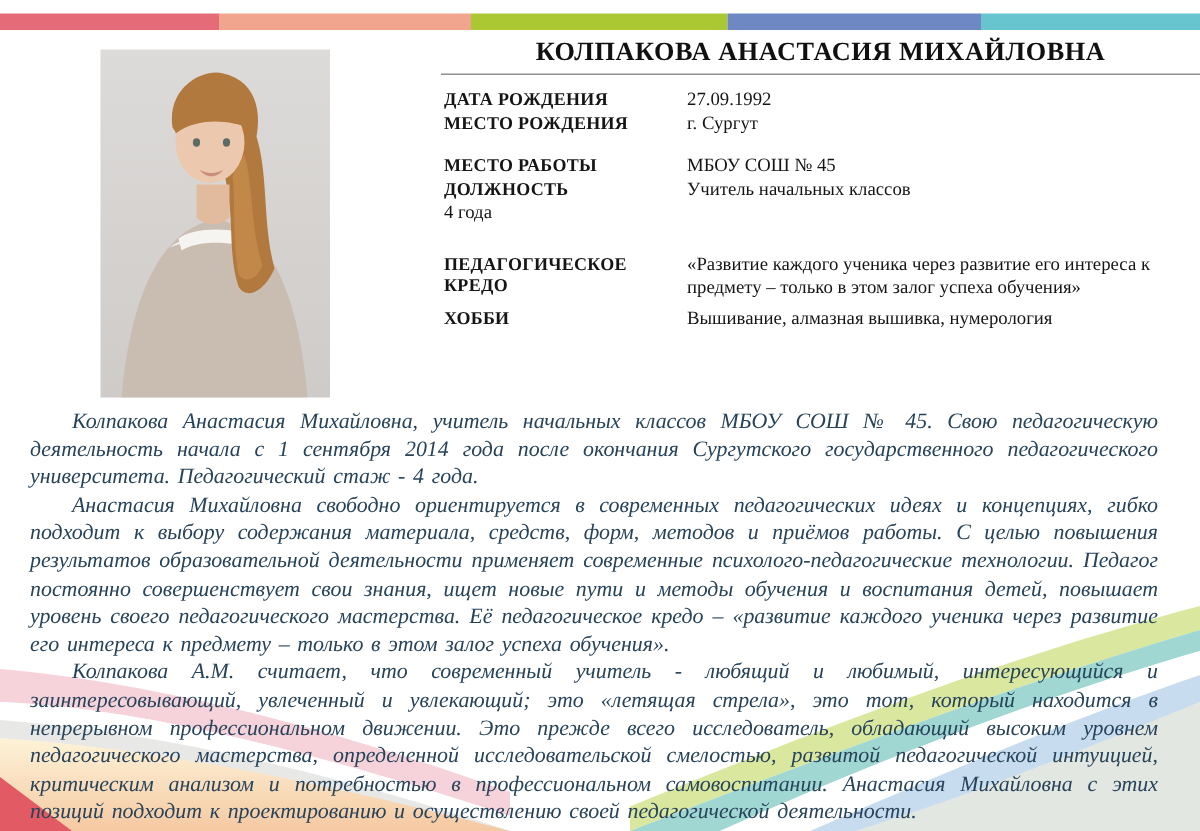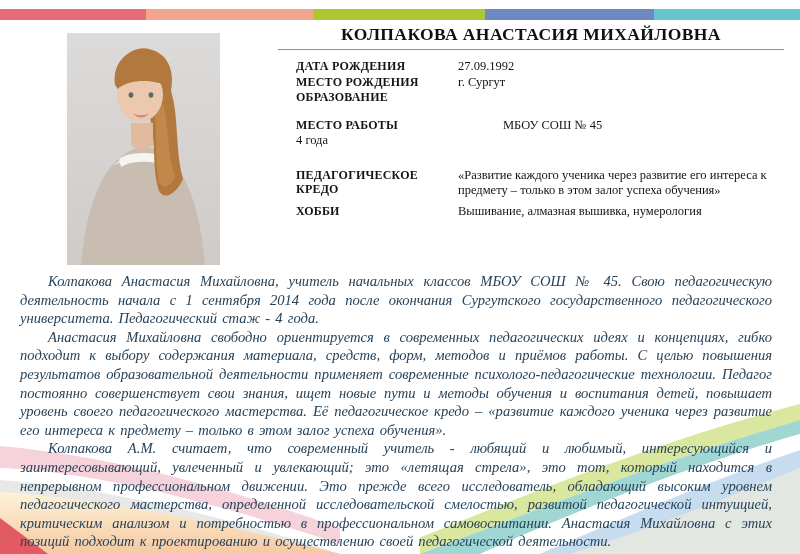--- a/index.html
+++ b/index.html
@@ -15,37 +15,37 @@
   
   .decor{position:absolute;z-index:0;pointer-events:none;}
   .decor-bl{left:0;bottom:0;}
   .decor-br{right:0;bottom:0;}
   
   .photo{
     position:absolute;left:67px;top:33px;width:153px;height:232px;z-index:1;
     background:linear-gradient(180deg,#dddbd9 0%,#cecbc9 100%);
   }
   
-  .header{position:absolute;left:278px;top:24px;width:506px;z-index:1;text-align:center;}
+  .header{position:absolute;left:294px;top:24px;width:506px;z-index:1;text-align:center;}
   .page-title{
     font-size:17.5px;font-weight:bold;color:#101010;letter-spacing:.4px;
     white-space:nowrap;
   }
   .title-rule{border:none;border-top:1px solid #8f8f8f;margin:4px 0 0 0;}
   
   .details{position:absolute;left:296px;top:59px;width:500px;z-index:1;}
   .row{display:grid;grid-template-columns:162px 1fr;align-items:start;}
   .row-label{
     font-size:12px;font-weight:bold;color:#151515;line-height:14.5px;
     letter-spacing:.2px;
   }
   .row-value{
     font-size:12.5px;font-weight:normal;color:#151515;line-height:15.5px;
   }
-  .gap-a{margin-top:13px;gap:45px;}
+  .gap-a{margin-top:13px;}
   .gap-b{margin-top:19px;}
   .gap-c{margin-top:5px;}
   
   .bio{
     position:absolute;left:20px;right:28px;top:272px;z-index:1;
     font-style:italic;color:#27435a;font-size:14.6px;line-height:18.6px;
     text-align:justify;word-spacing:1.5px;
   }
   .bio p{margin:0;text-indent:28px;}
 </style>
@@ -106,25 +106,28 @@
 <div class="details">
   <div class="row">
     <div class="row-label">ДАТА РОЖДЕНИЯ</div>
     <div class="row-value">27.09.1992</div>
   </div>
   <div class="row">
     <div class="row-label">МЕСТО РОЖДЕНИЯ</div>
     <div class="row-value">г. Сургут</div>
   </div>
   <div class="row">
-    <div class="row-label">ОБРАЗОВАНИЕ</div>
   </div>
   <div class="row gap-a">
     <div class="row-label">МЕСТО РАБОТЫ</div>
     <div class="row-value">МБОУ СОШ № 45</div>
+  </div>
+  <div class="row">
+    <div class="row-label">ДОЛЖНОСТЬ</div>
+    <div class="row-value">Учитель начальных классов</div>
   </div>
   <div class="row">
     <div class="row-value">4 года</div>
   </div>
   <div class="row gap-b">
     <div class="row-label">ПЕДАГОГИЧЕСКОЕ КРЕДО</div>
     <div class="row-value">«Развитие каждого ученика через развитие его интереса к предмету – только в этом залог успеха обучения»</div>
   </div>
   <div class="row gap-c">
     <div class="row-label">ХОББИ</div>

